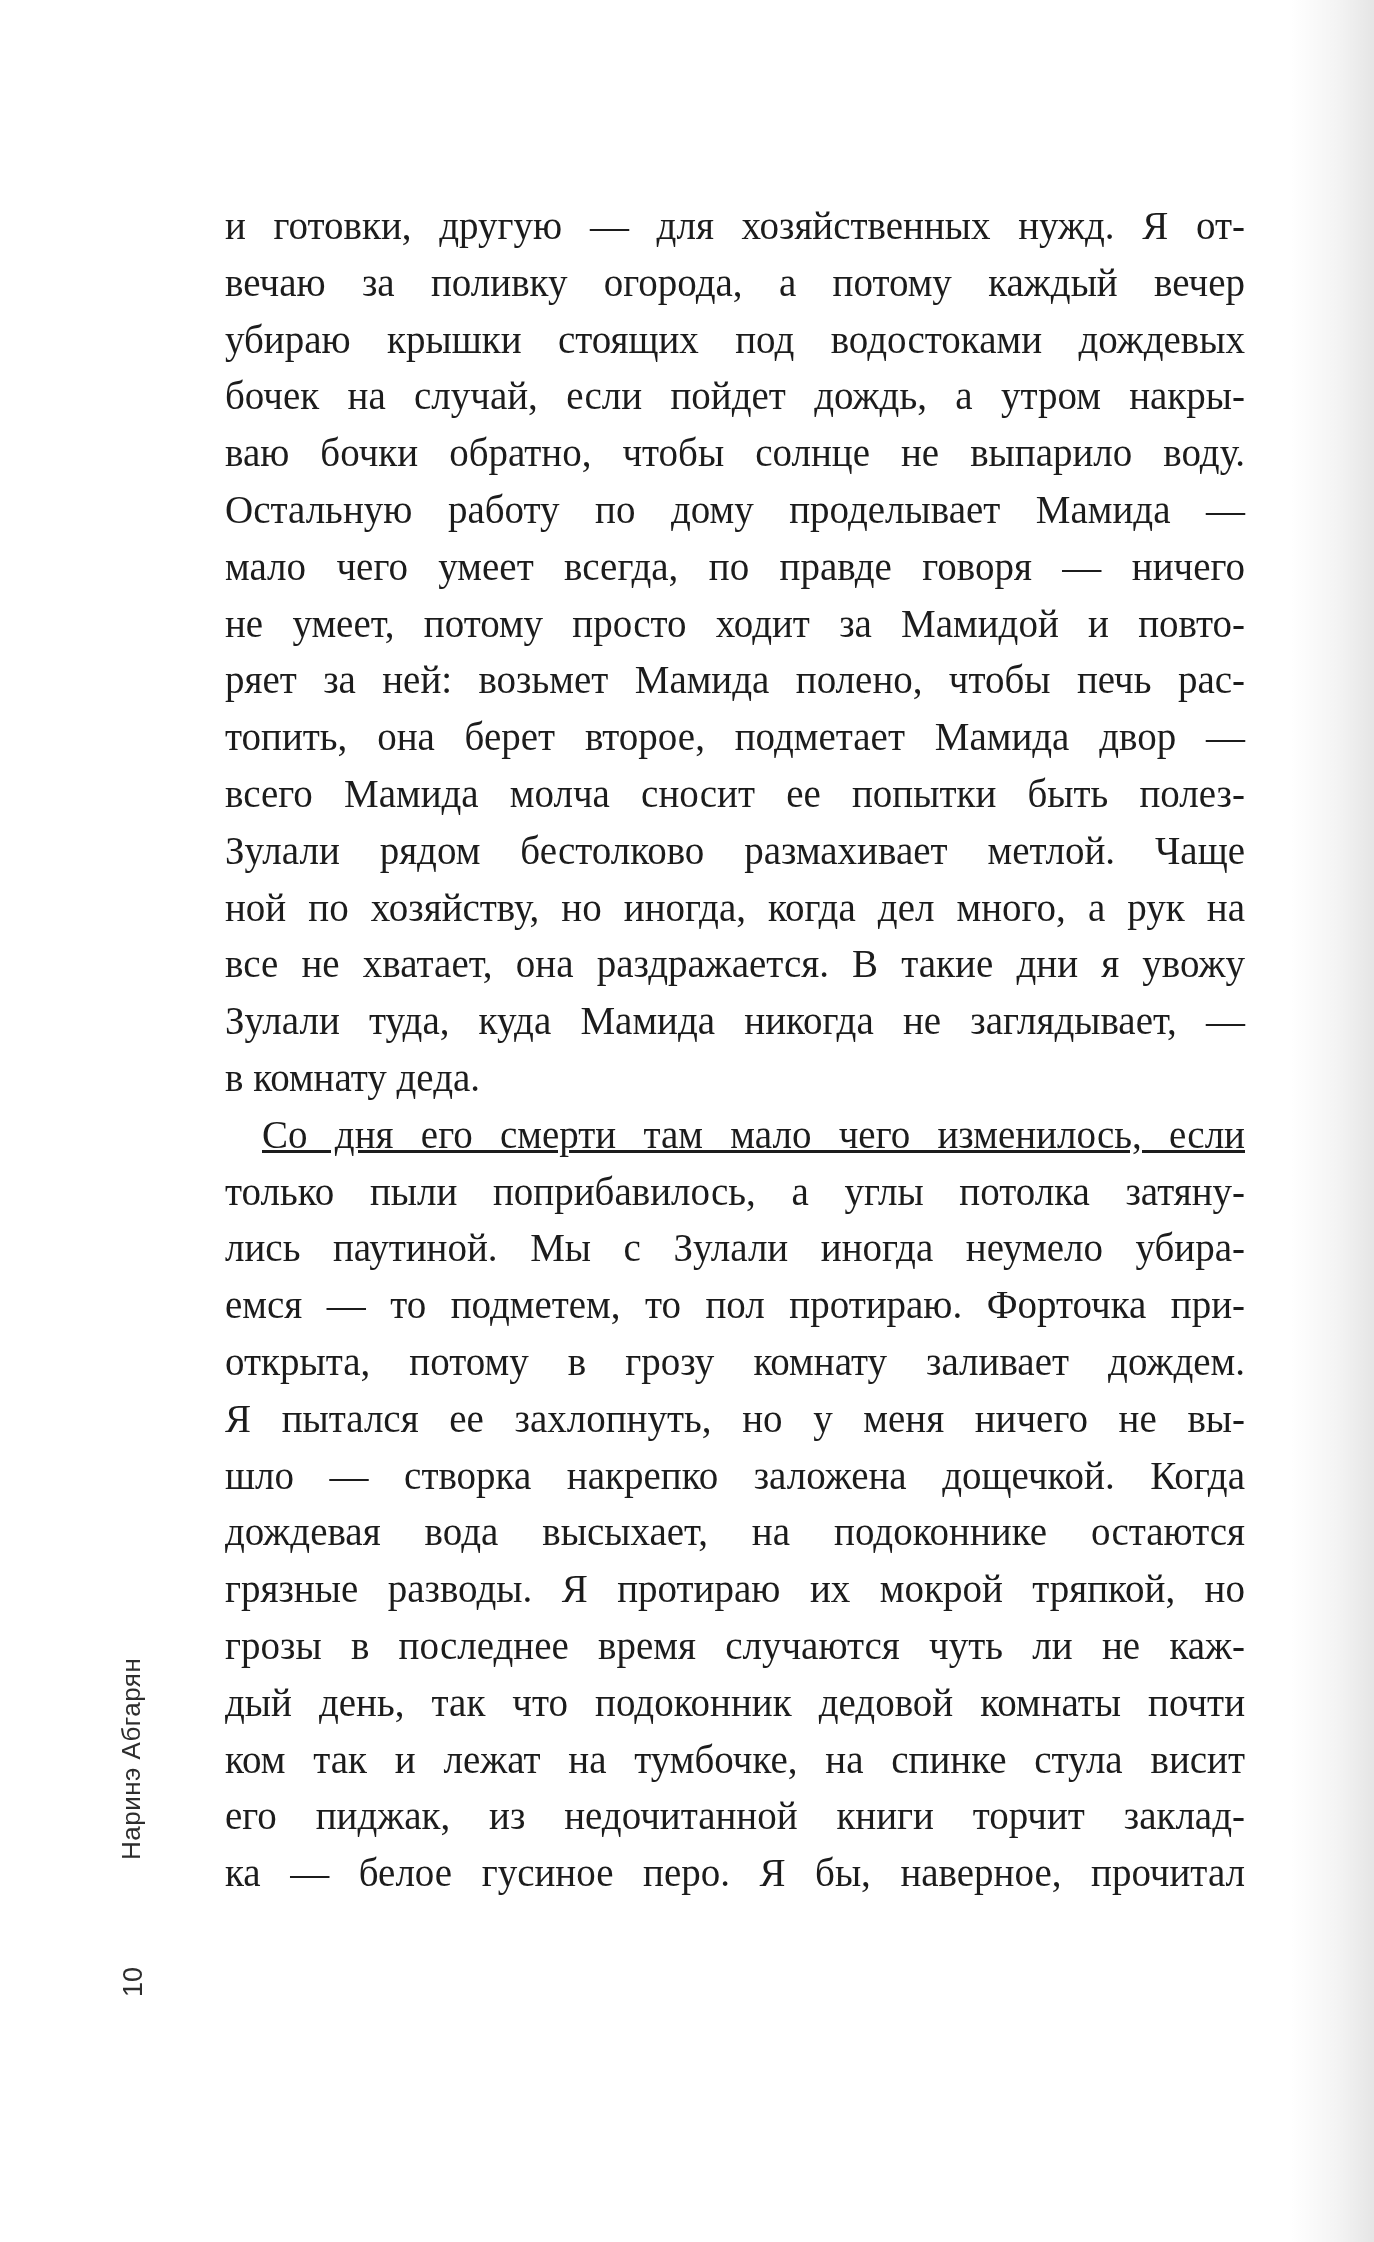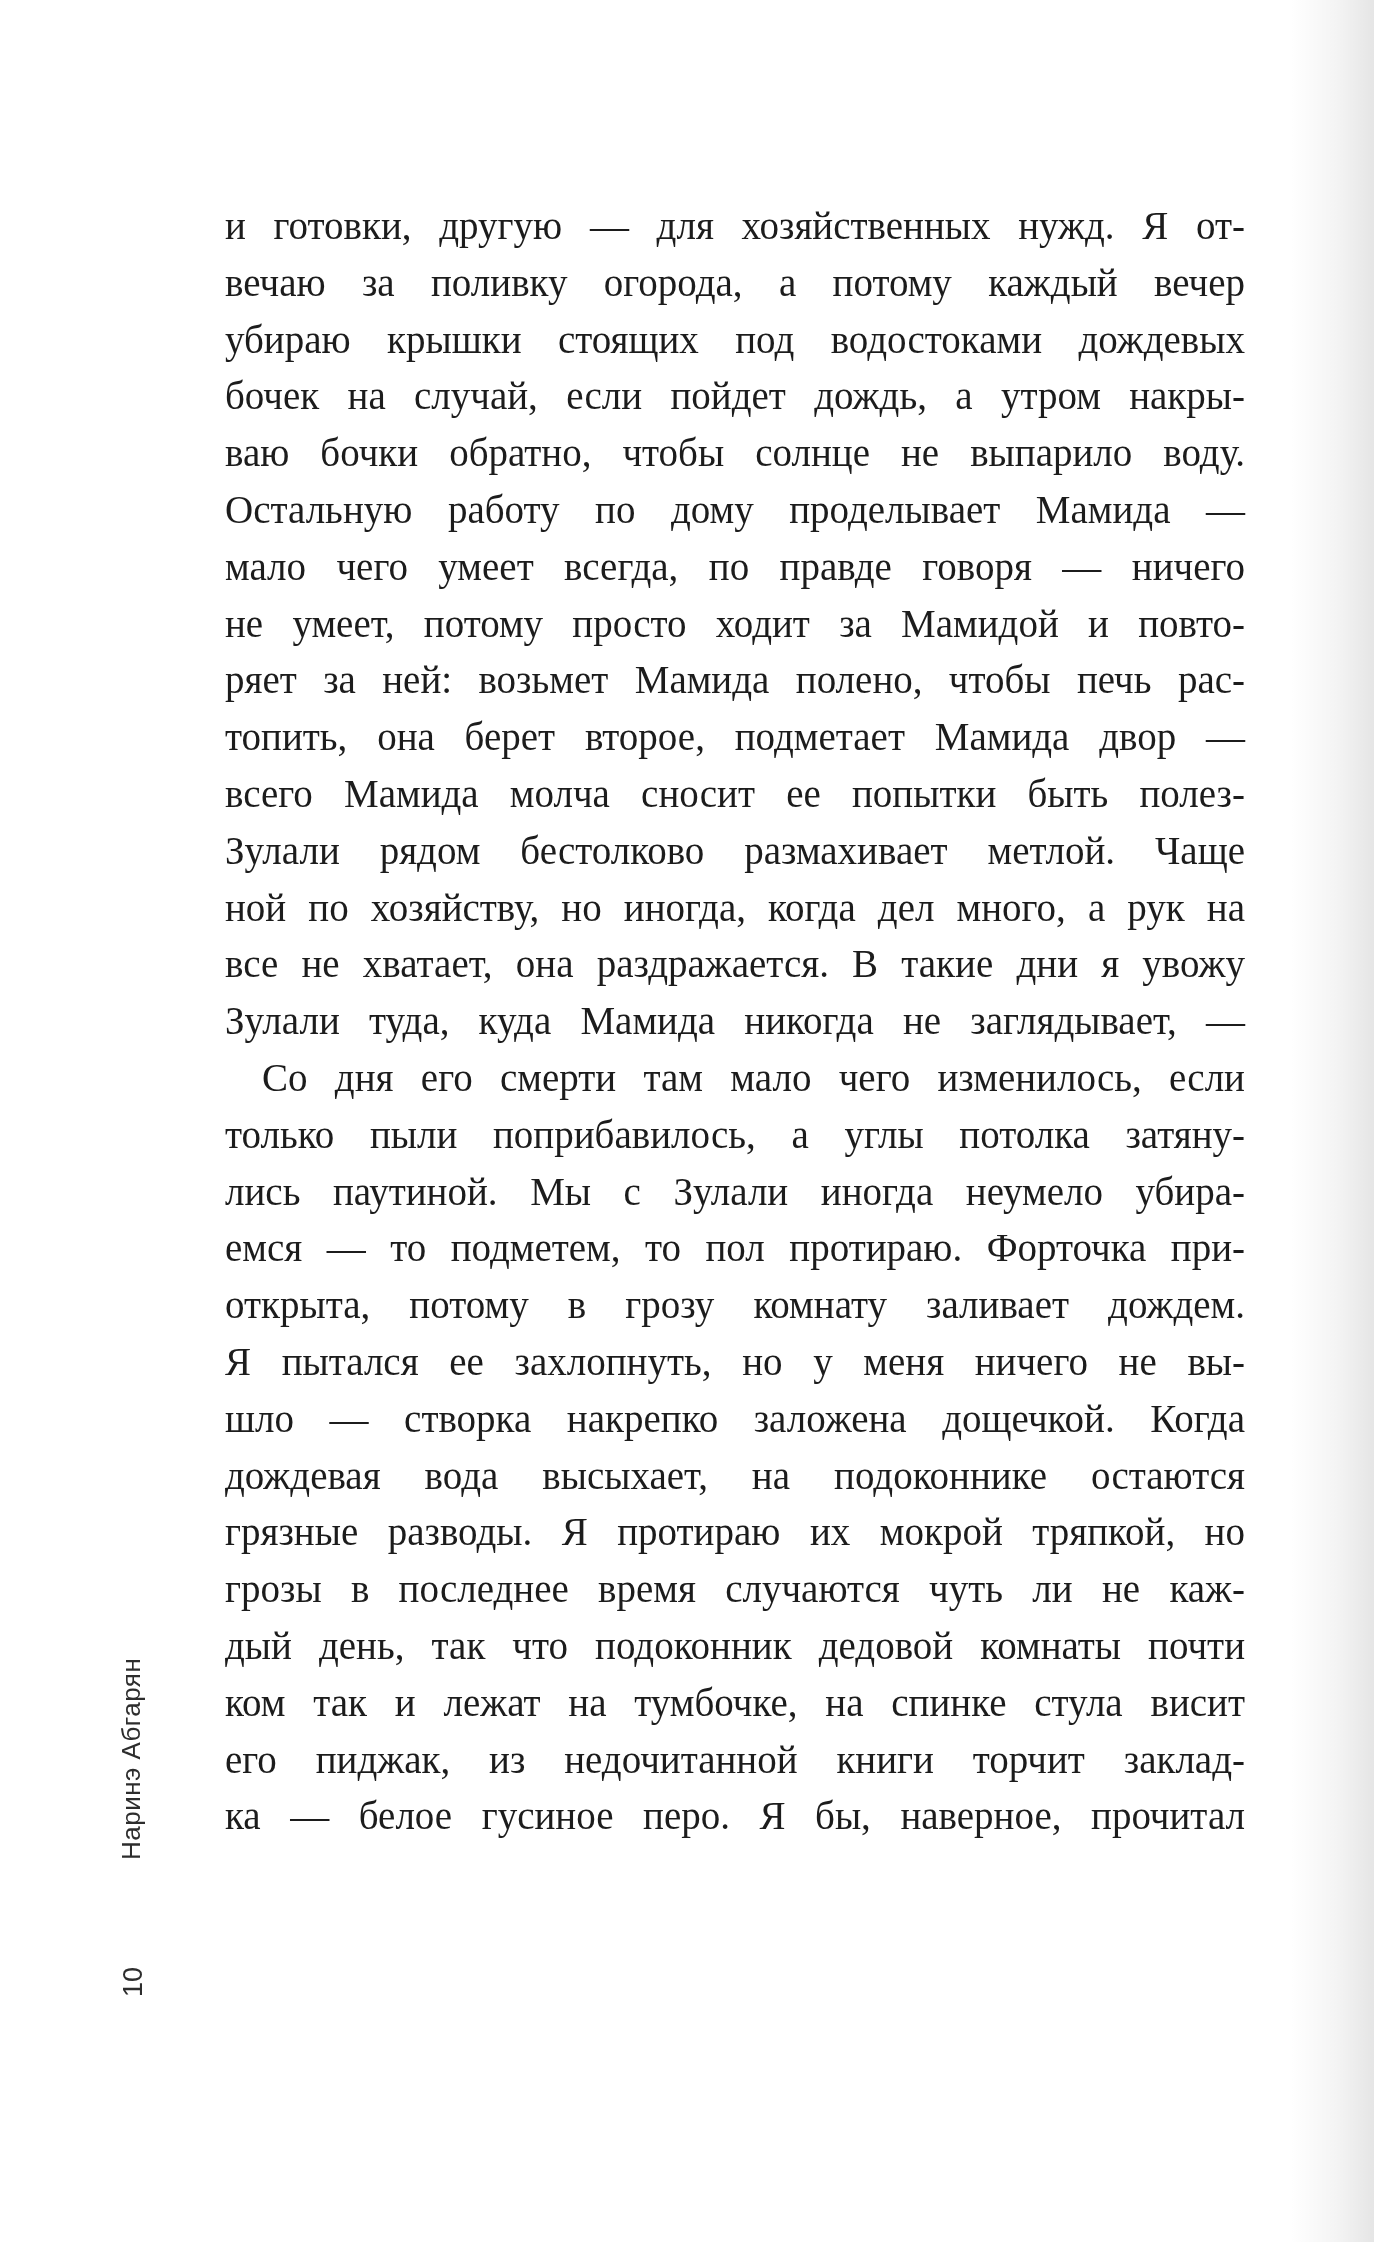--- a/index.html
+++ b/index.html
@@ -39,21 +39,21 @@
     line-height: 56.8px;
     color: #1c1c1c;
   }
   .paragraph { margin: 0; }
   .line {
     text-align: justify;
     text-align-last: justify;
     white-space: normal;
   }
   .line.line-end { text-align-last: left; }
-  .line.line-indent { text-indent: 37px; }
+  .line.line-indent { text-indent: 37px; text-decoration: underline; }
   .sidebar-author {
     position: absolute;
     left: 147px;
     top: 1829px;
     height: 31px;
     line-height: 31px;
     font-family: "Liberation Sans", sans-serif;
     font-size: 26px;
     letter-spacing: 0.5px;
     color: #2d2d2d;
@@ -92,20 +92,21 @@
         <div class="line">Остальную работу по дому проделывает Мамида —</div>
         <div class="line">мало чего умеет всегда, по правде говоря — ничего</div>
         <div class="line">не умеет, потому просто ходит за Мамидой и повто-</div>
         <div class="line">ряет за ней: возьмет Мамида полено, чтобы печь рас-</div>
         <div class="line">топить, она берет второе, подметает Мамида двор —</div>
         <div class="line">всего Мамида молча сносит ее попытки быть полез-</div>
         <div class="line">Зулали рядом бестолково размахивает метлой. Чаще</div>
         <div class="line">ной по хозяйству, но иногда, когда дел много, а рук на</div>
         <div class="line">все не хватает, она раздражается. В такие дни я увожу</div>
         <div class="line">Зулали туда, куда Мамида никогда не заглядывает, —</div>
+        <div class="line line-end">в комнату деда.</div>
       </div>
       <div class="paragraph">
         <div class="line line-indent">Со дня его смерти там мало чего изменилось, если</div>
         <div class="line">только пыли поприбавилось, а углы потолка затяну-</div>
         <div class="line">лись паутиной. Мы с Зулали иногда неумело убира-</div>
         <div class="line">емся — то подметем, то пол протираю. Форточка при-</div>
         <div class="line">открыта, потому в грозу комнату заливает дождем.</div>
         <div class="line">Я пытался ее захлопнуть, но у меня ничего не вы-</div>
         <div class="line">шло — створка накрепко заложена дощечкой. Когда</div>
         <div class="line">дождевая вода высыхает, на подоконнике остаются</div>

